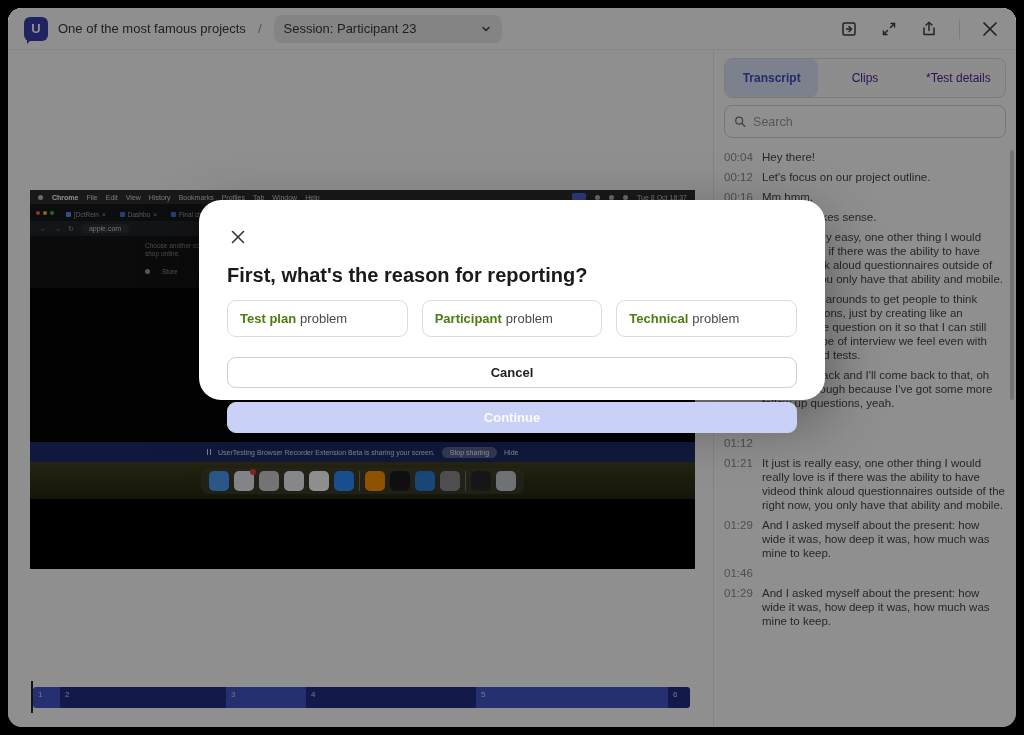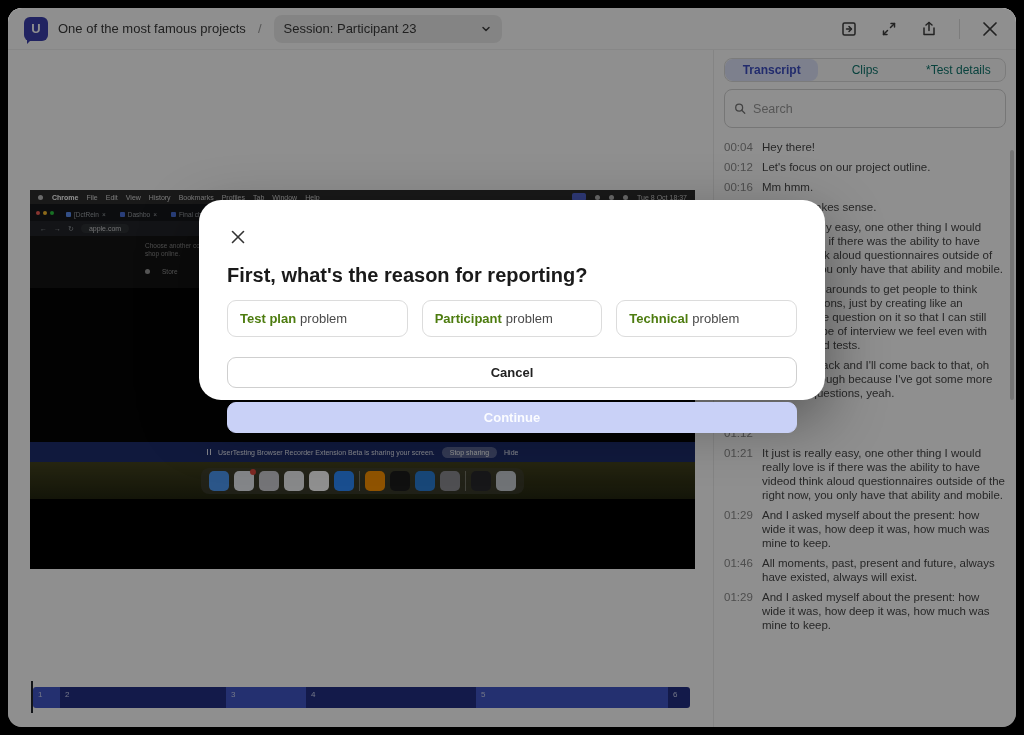--- a/index.html
+++ b/index.html
@@ -18,24 +18,24 @@
   .tb-icon { width:20px; height:20px; display:flex; align-items:center; justify-content:center; color:#3e3e3e; }
   .tb-divider { width:1px; height:20px; background:#ddd; }
   svg.ic { stroke:#3e3e3e; fill:none; stroke-width:1.5; stroke-linecap:round; stroke-linejoin:round; }
 
   
   .main { position:absolute; top:42px; left:0; right:0; bottom:0; display:flex; }
   .left-main { position:relative; flex:1; }
   .sidebar { width:303px; border-left:1px solid #ececec; padding:8px 10px 0 10px; overflow:hidden; position:relative; }
 
   
-  .tabs { display:flex; border:1px solid #dcdcdc; border-radius:8px; background:#fbfbfb; height:24px; overflow:hidden; }
-  .tab { flex:1; display:flex; align-items:center; justify-content:center; font-size:12px; color:#0f766e; cursor:default; }
+  .tabs { display:flex; border:1px solid #dcdcdc; border-radius:8px; background:#fbfbfb; height:40px; overflow:hidden; }
+  .tab { flex:1; display:flex; align-items:center; justify-content:center; font-size:12px; color:#4c1d95; cursor:default; }
   .tab.active { background:#dfe5fc; color:#3d4ec2; font-weight:bold; border-radius:8px; }
-  .search-box { margin-top:7px; height:39px; border:1px solid #d2d2d2; border-radius:8px; display:flex; align-items:center; gap:7px; padding:0 9px; }
+  .search-box { margin-top:7px; height:33px; border:1px solid #d2d2d2; border-radius:8px; display:flex; align-items:center; gap:7px; padding:0 9px; }
   .search-box input { border:none; outline:none; font-size:12.5px; color:#444; width:100%; background:transparent; font-family:"Liberation Sans", sans-serif; }
   .search-box input::placeholder { color:#9a9a9a; }
   .t-list { margin-top:12px; }
   .t-row { display:flex; gap:8px; margin-bottom:6px; font-size:11.5px; line-height:14px; }
   .t-time { width:30px; min-height:14px; color:#8b8b8b; flex:none; }
   .t-text { color:#474747; flex:1; }
   .sb-scroll { position:absolute; right:2px; top:100px; width:4px; height:250px; background:#cfcfcf; border-radius:2px; }
 
   
   .video { position:absolute; left:22px; top:140px; width:665px; height:379px; background:#000; overflow:hidden; }
@@ -327,21 +327,20 @@
           <div class="t-row">
             <div class="t-time">01:21</div>
             <div class="t-text">It just is really easy, one other thing I would really love is if there was the ability to have videod think aloud questionnaires outside of the right now, you only have that ability and mobile.</div>
           </div>
           <div class="t-row">
             <div class="t-time">01:29</div>
             <div class="t-text">And I asked myself about the present: how wide it was, how deep it was, how much was mine to keep.</div>
           </div>
           <div class="t-row">
             <div class="t-time">01:46</div>
-            <div class="t-text">All moments, past, present and future, always have existed, always will exist.</div>
           </div>
           <div class="t-row">
             <div class="t-time">01:29</div>
             <div class="t-text">And I asked myself about the present: how wide it was, how deep it was, how much was mine to keep.</div>
           </div>
         </div>
       <div class="sb-scroll"></div>
     </div>
   </div>
 

